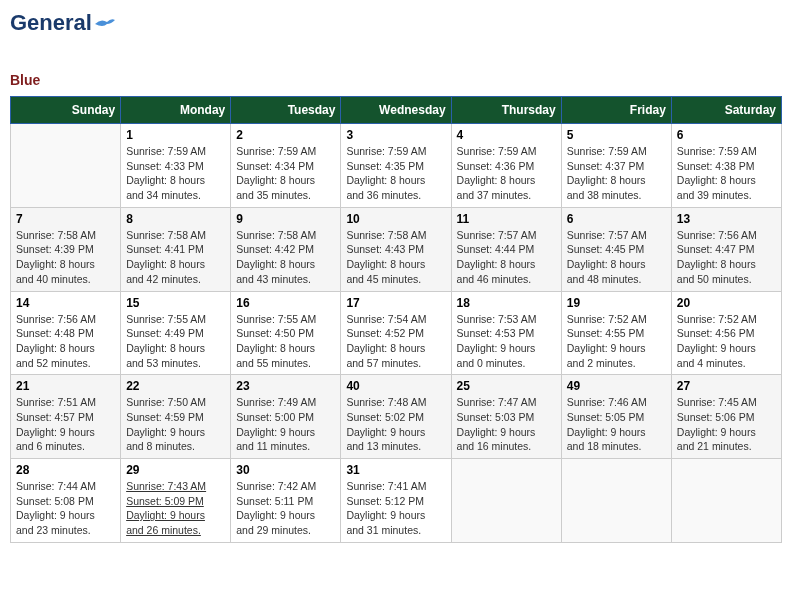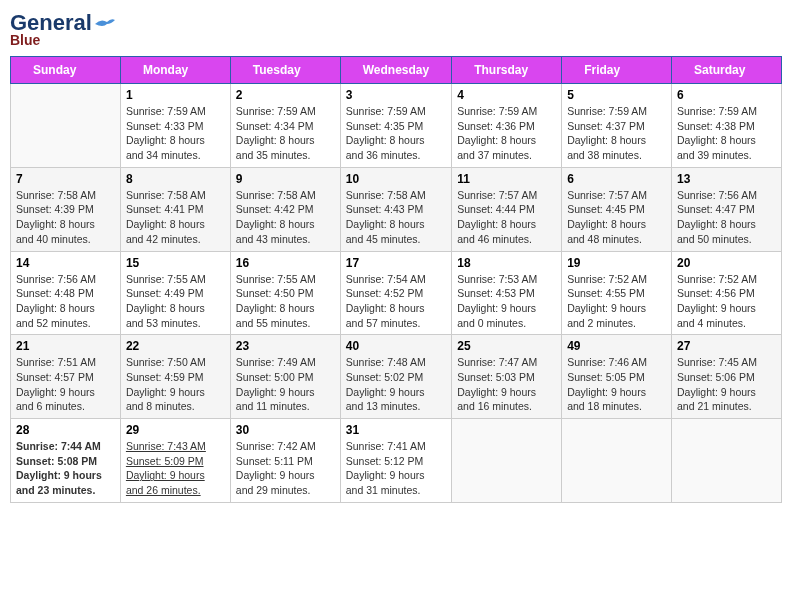--- a/index.html
+++ b/index.html
@@ -13,20 +13,21 @@
     .header {
       display: flex;
       justify-content: space-between;
       align-items: flex-start;
       margin-bottom: 8px;
     }
     .logo {
       display: flex;
       flex-direction: column;
       align-items: flex-start;
+      gap: 40px;
     }
     .logo-row {
       display: flex;
       align-items: center;
     }
     .title-block {
       text-align: right;
     }
     .month-title {
       font-size: 32px;
@@ -36,24 +37,24 @@
     .subtitle {
       font-size: 14px;
       color: #333;
     }
     .calendar {
       width: 100%;
       border-collapse: collapse;
       font-size: 11px;
     }
     .calendar th {
-      background-color: #d946ef;
+      background-color: #14532d;
       color: #fff;
-      text-align: left;
-      padding: 6px 22px;
+      text-align: right;
+      padding: 6px 5px;
       font-size: 12px;
       font-weight: bold;
       border: 1px solid #2a5faa;
     }
     .calendar td {
       vertical-align: top;
       border: 1px solid #ccc;
       padding: 4px 5px;
       width: 110px;
       min-height: 80px;
@@ -307,21 +308,21 @@
           <span class="day-number">27</span>
           <div class="day-info" style="white-space: pre-line;">Sunrise: 7:45 AM
 Sunset: 5:06 PM
 Daylight: 9 hours
 and 21 minutes.</div>
         </td>
       </tr>
       <tr>
         <td>
           <span class="day-number">28</span>
-          <div class="day-info" style="white-space: pre-line; font-weight: bold;">Sunrise: 7:44 AM
+          <div class="day-info" style="white-space: pre-line;">Sunrise: 7:44 AM
 Sunset: 5:08 PM
 Daylight: 9 hours
 and 23 minutes.</div>
         </td>
         <td>
           <span class="day-number">29</span>
           <div class="day-info" style="white-space: pre-line; text-decoration: underline;">Sunrise: 7:43 AM
 Sunset: 5:09 PM
 Daylight: 9 hours
 and 26 minutes.</div>

